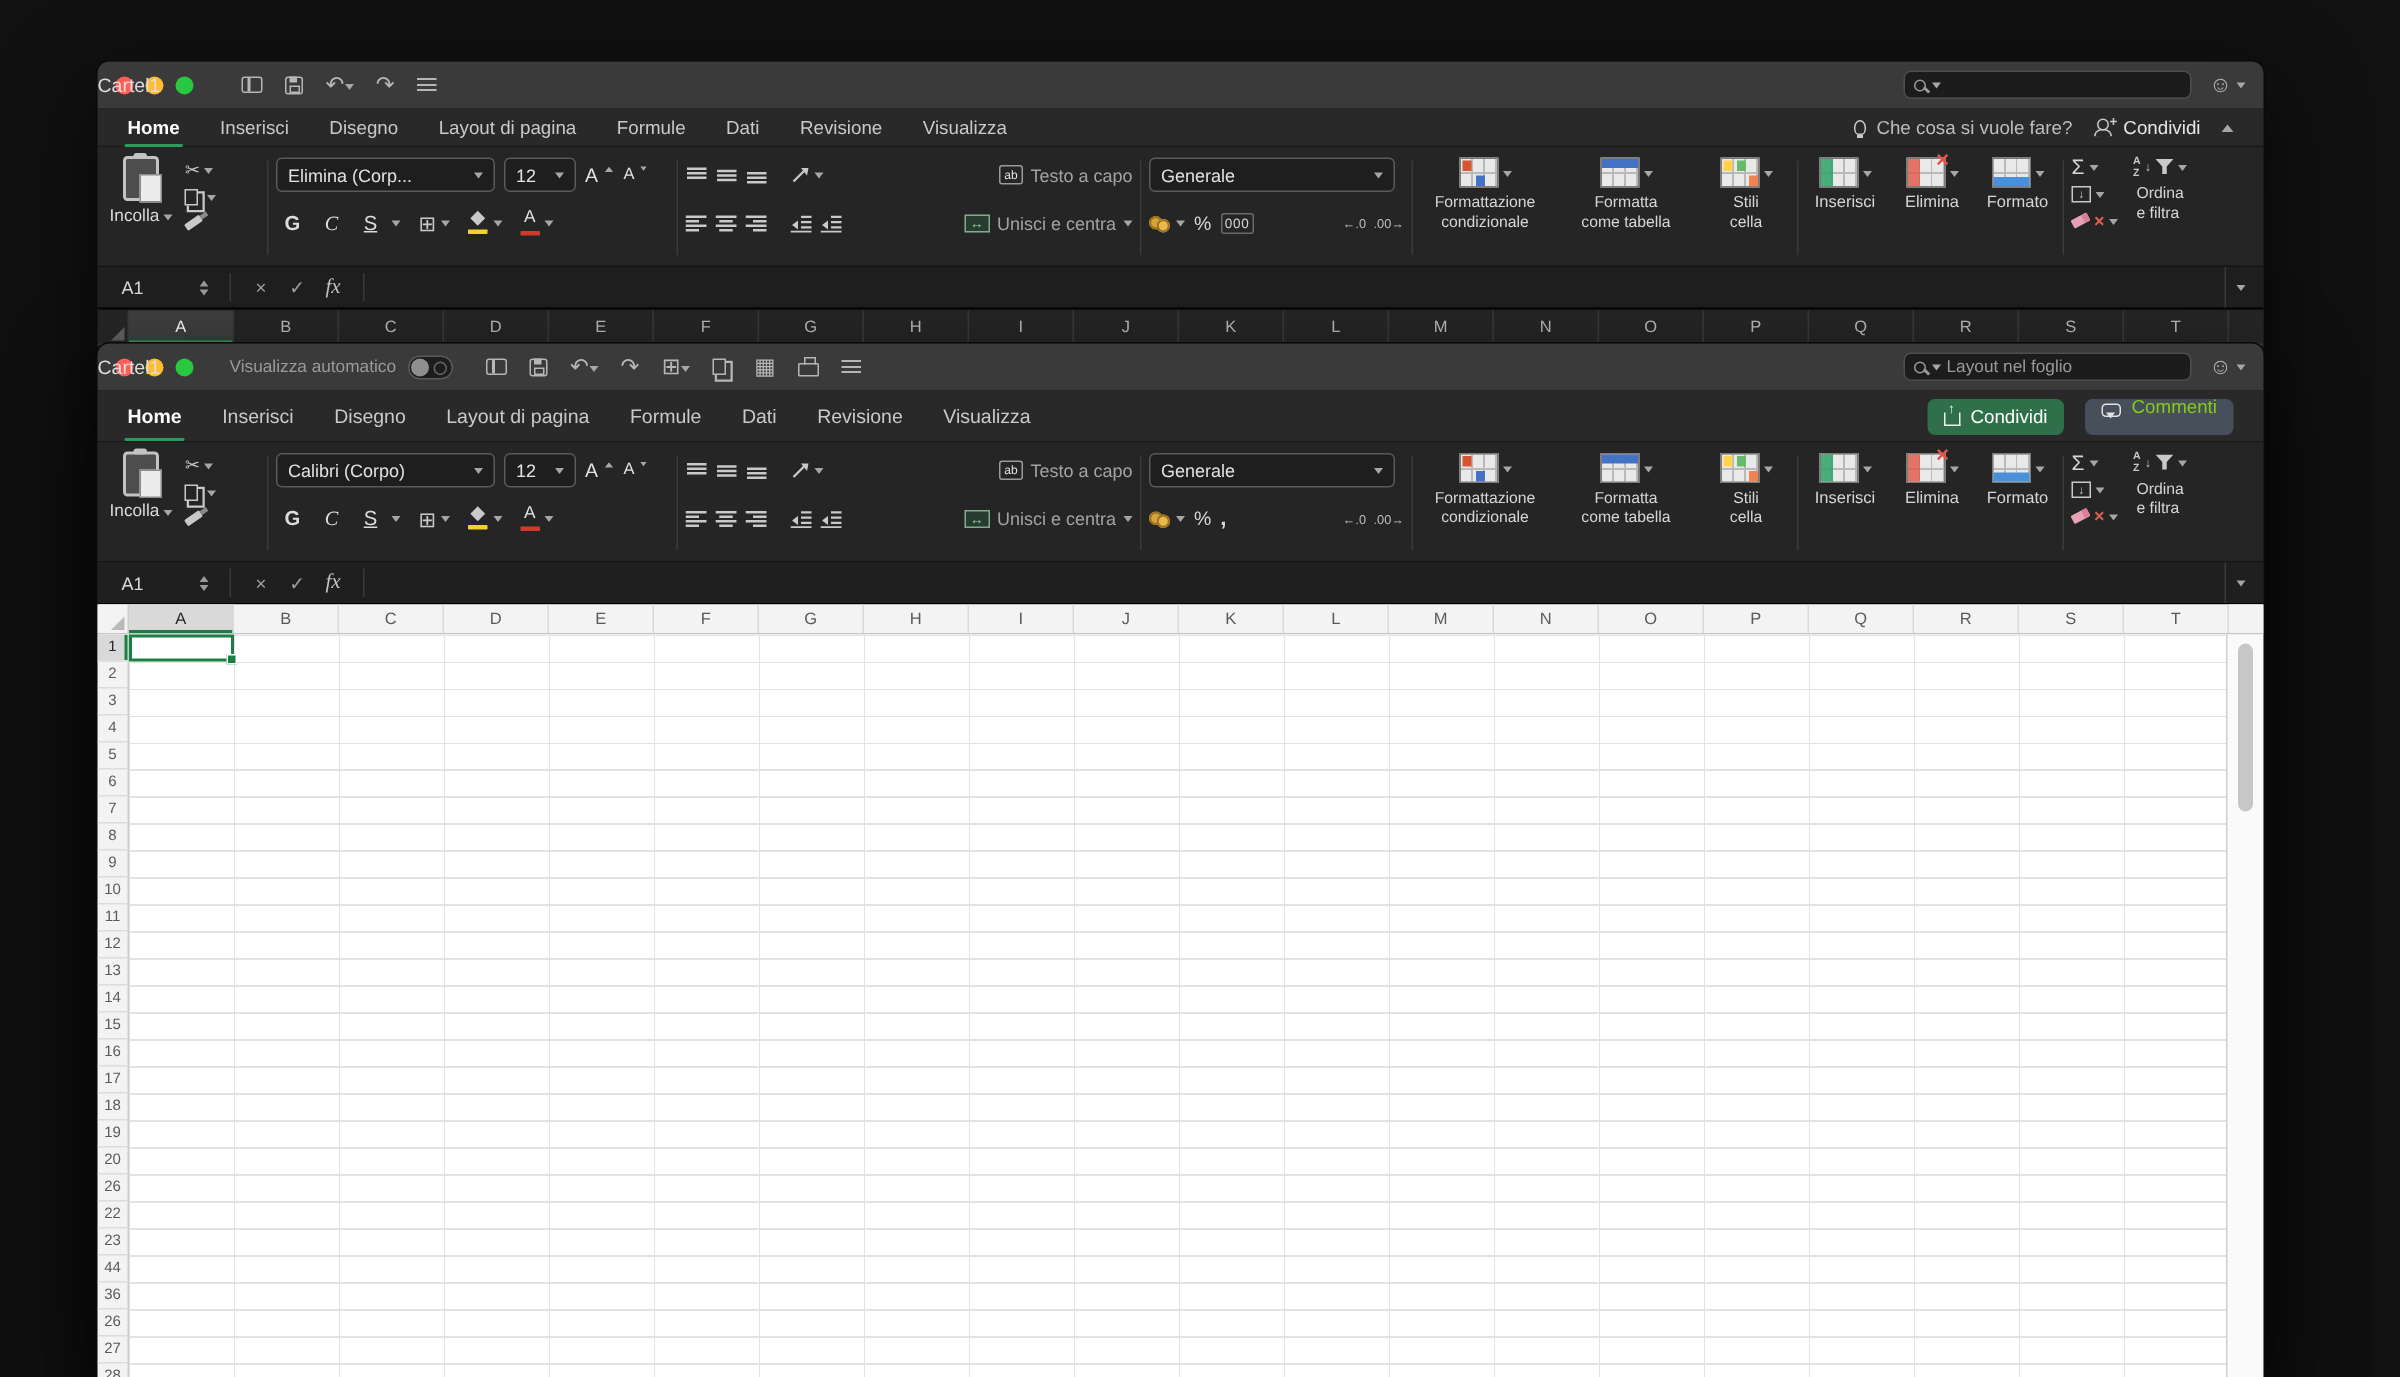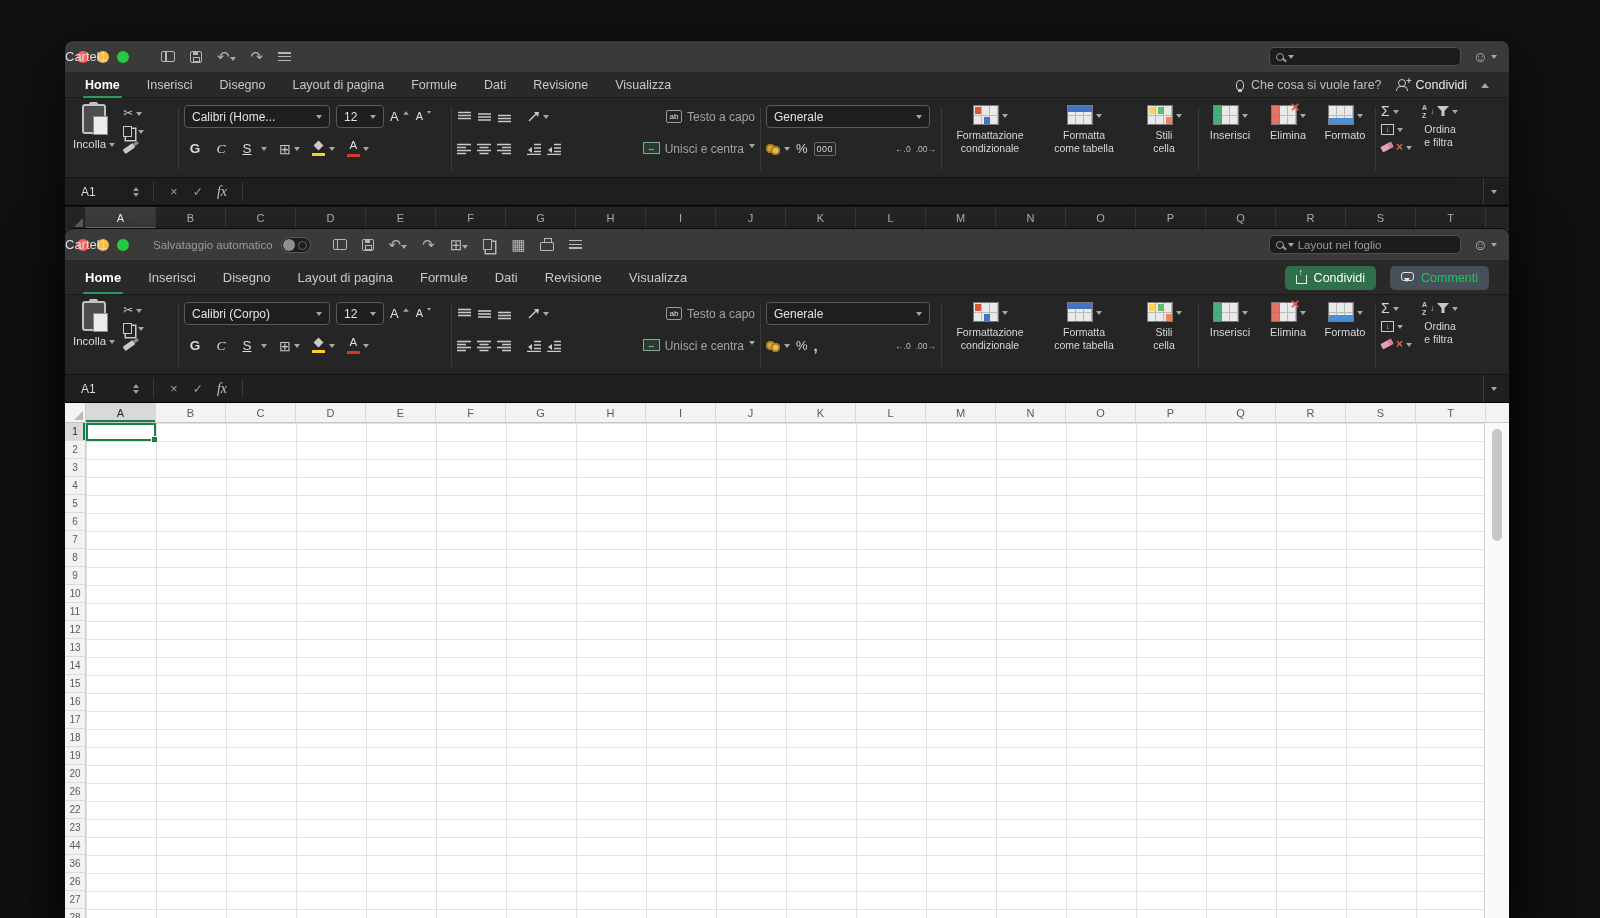--- a/index.html
+++ b/index.html
@@ -53,21 +53,21 @@
   .tabs-right{margin-left:auto;display:flex;align-items:center;gap:14px}
   .helpq{color:#bdbdbd;font-size:12.5px;display:flex;gap:7px;align-items:center}
   .bulb{width:8px;height:10px;border:1.5px solid #c9c9c9;border-radius:50% 50% 38% 38%;position:relative}
   .bulb::after{content:"";position:absolute;left:1px;right:1px;bottom:-3px;height:2px;background:#c9c9c9}
   .shareback{color:#e6e6e6;font-size:12.5px;display:flex;gap:7px;align-items:center}
   .prs{position:relative;width:13px;height:12px}
   .prs::before{content:"";position:absolute;left:2px;top:0;width:6px;height:6px;border:1.5px solid #c9c9c9;border-radius:50%}
   .prs::after{content:"";position:absolute;left:0;bottom:0;width:10px;height:4px;border:1.5px solid #c9c9c9;border-bottom:none;border-radius:5px 5px 0 0}
   .prs .plus{position:absolute;right:-3px;top:-3px;color:#c9c9c9;font-size:9px;font-weight:bold}
   .btn-share{background:#2f6f4a;color:#fff;height:24px;border-radius:5px;display:flex;align-items:center;gap:7px;padding:0 11px;font-size:12.5px}
-  .btn-comments{background:#47505a;color:#22c55e;height:24px;border-radius:5px;display:flex;align-items:center;gap:7px;padding:0 11px;font-size:12.5px}
+  .btn-comments{background:#47505a;color:#84cc16;height:24px;border-radius:5px;display:flex;align-items:flex-end;gap:7px;padding:12px 11px;font-size:12.5px}
   .shicon{position:relative;width:11px;height:9px;border:1.5px solid #e7f2ea;border-top:none;margin-top:4px}
   .shicon::after{content:"↑";position:absolute;left:2px;top:-8px;font-size:9px;color:#e7f2ea}
   .cmicon{position:relative;width:13px;height:9px;border:1.5px solid #e3e3e3;border-radius:3px;margin-top:-2px}
   .cmicon::after{content:"";position:absolute;left:2px;bottom:-5px;border:3px solid transparent;border-top:4px solid #e3e3e3}
 
   
   .ribbon{height:80px;background:#252525;display:flex;align-items:stretch;padding:5px 8px 3px;border-bottom:1px solid #141414;color:#cdcdcd;overflow:hidden}
   .rsep{width:1px;background:#3b3b3b;margin:4px 5px;flex:0 0 auto}
   .rgroup{flex:0 0 auto;display:flex;flex-direction:column}
   .rrow{display:flex;align-items:center;gap:6px;height:27px}
@@ -88,21 +88,21 @@
   .ico-brush::after{content:"";position:absolute;right:-5px;top:1px;width:5px;height:3px;background:#8a8a8a}
   .tglb{width:22px;text-align:center;font-size:13.5px;color:#dcdcdc}
   .b{font-weight:bold}.i{font-style:italic;font-family:"Liberation Serif",serif}.u{text-decoration:underline}
   .ubar{display:flex;flex-direction:column;align-items:center;gap:2px;line-height:1}
   .ubar .a{font-size:11.5px;color:#e2e2e2}
   .bar{width:13px;height:3px;border-radius:.5px}
   .bkt{position:relative;width:14px;height:13px}
   .bkt::before{content:"";position:absolute;left:3px;top:0;width:7px;height:7px;background:#c9c9c9;transform:rotate(45deg)}
   .svgi{display:block}
   .alft{display:flex;gap:5px;align-items:center}
-  .arit{margin-left:auto;display:flex;gap:5px;}
+  .arit{margin-left:auto;display:flex;gap:5px;align-items:center}
   .g-align{width:298px}
   .wrp{width:16px;height:13px;border:1px solid #9a9a9a;border-radius:2px;font-size:8px;color:#e2e2e2;display:flex;align-items:center;justify-content:center;flex:0 0 auto}
   .mrg{width:17px;height:12px;border:1px solid #86a892;background:rgba(47,111,74,.3);color:#9fd3b4;font-size:9px;display:flex;align-items:center;justify-content:center;flex:0 0 auto}
   .small-lbl{font-size:12px;color:#a3a3a3;white-space:nowrap}
   .g-num{width:170px}
   .coins{position:relative;width:15px;height:11px}
   .coins::before{content:"";position:absolute;left:0;top:1px;width:9px;height:9px;border-radius:50%;background:#d9a33c;box-shadow:inset 0 0 0 1.5px #9d7420}
   .coins::after{content:"";position:absolute;left:5px;top:2.5px;width:9px;height:9px;border-radius:50%;background:#e7b94f;box-shadow:inset 0 0 0 1.5px #9d7420}
   .pct{font-size:13px;color:#d6d6d6}
   .kcomma{font-size:15px;font-weight:bold;color:#d6d6d6;line-height:.6}
@@ -250,21 +250,21 @@
           </span>
       <span class="mini">
             <span class="ico-brush"></span>
           </span>
     </div>
   </div>
   <div class="rsep"></div>
   <div class="rgroup" style="width:262px">
     <div class="rrow">
       <div class="combo combo-font">
-            <span>Calibri (Home...</span>
+            <span>Elimina (Corp...</span>
             <span class="car"></span>
           </div>
       <div class="combo combo-size">
             <span>12</span>
             <span class="car"></span>
           </div>
       <span class="mini">
             <span style="font-size:13px;color:#e2e2e2">A</span>
             <span class="chup" style="transform:translateY(-5px) scale(.7)"></span>
           </span>
@@ -556,21 +556,21 @@
     </div>
 </section>
 
 <section class="window" id="frontWin">
   <div class="titlebar">
     <div class="traffic">
       <span class="light l-red"></span>
       <span class="light l-yel"></span>
       <span class="light l-grn"></span>
     </div>
-    <span class="autosave">Salvataggio automatico</span>
+    <span class="autosave">Visualizza automatico</span>
     <span class="tgg"></span>
     <div class="tb-icons">
       <span class="sbi"></span>
       <span class="flp"></span>
       <span><span class="glyph">↶</span><span class="car"></span></span>
       <span class="glyph">↷</span>
       <span><span class="glyph">⊞</span><span class="car"></span></span>
       <span class="pg2"></span>
       <span class="glyph">▦</span>
       <span class="prn"></span>

